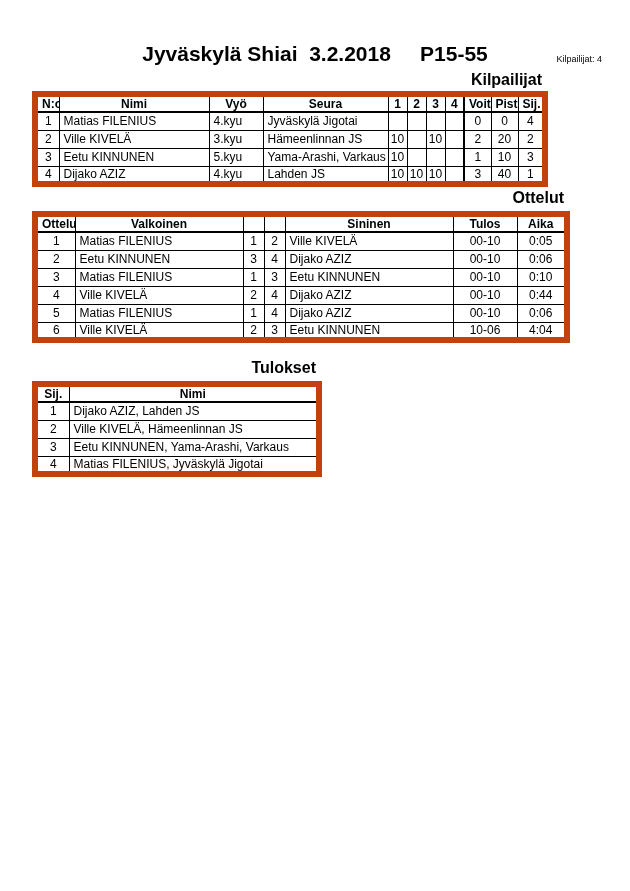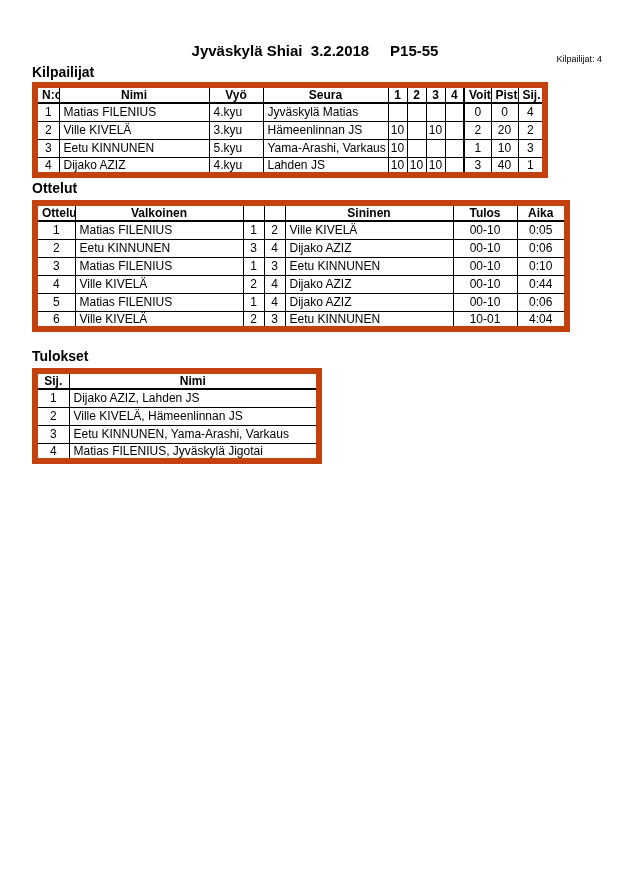--- a/index.html
+++ b/index.html
@@ -6,34 +6,34 @@
   html, body { background: #ffffff; }
   body {
     width: 630px; height: 891px;
     font-family: "Liberation Sans", sans-serif;
     color: #000;
     position: relative;
   }
   .title {
     padding-top: 42px;
     text-align: center;
-    font-size: 15px;
+    font-size: 21px;
     font-weight: bold;
     white-space: pre;
   }
   .count {
     position: absolute;
     top: 54px;
     right: 28px;
     font-size: 9px;
   }
   .sec {
-    font-size: 14px;
+    font-size: 16px;
     font-weight: bold;
-    text-align: left;
+    text-align: right;
   }
   .sec1 { width: 510px; margin: 5px 0 2px 32px; }
   .sec2 { width: 532px; margin: 2px 0 4px 32px; }
   .sec3 { width: 284px; margin: 16px 0 4px 32px; }
 
   table {
     border-collapse: collapse;
     table-layout: fixed;
     margin-left: 32px;
     border: 6px solid #c2410c;
@@ -107,21 +107,21 @@
           <th>Voit.</th>
           <th>Pist.</th>
           <th>Sij.</th>
         </tr>
     </thead>
     <tbody>
         <tr>
           <td>1</td>
           <td>Matias FILENIUS</td>
           <td>4.kyu</td>
-          <td>Jyväskylä Matias</td>
+          <td>Jyväskylä Jigotai</td>
           <td></td>
           <td></td>
           <td></td>
           <td></td>
           <td>0</td>
           <td>0</td>
           <td>4</td>
         </tr>
         <tr>
           <td>2</td>
@@ -223,21 +223,21 @@
           <td>Dijako AZIZ</td>
           <td>00-10</td>
           <td>0:06</td>
         </tr>
         <tr>
           <td>6</td>
           <td>Ville KIVELÄ</td>
           <td>2</td>
           <td>3</td>
           <td>Eetu KINNUNEN</td>
-          <td>10-01</td>
+          <td>10-06</td>
           <td>4:04</td>
         </tr>
       </tbody>
   </table>
 
   <div class="sec sec3">Tulokset</div>
   <table class="t3">
     <thead>
       <tr>
           <th>Sij.</th>

